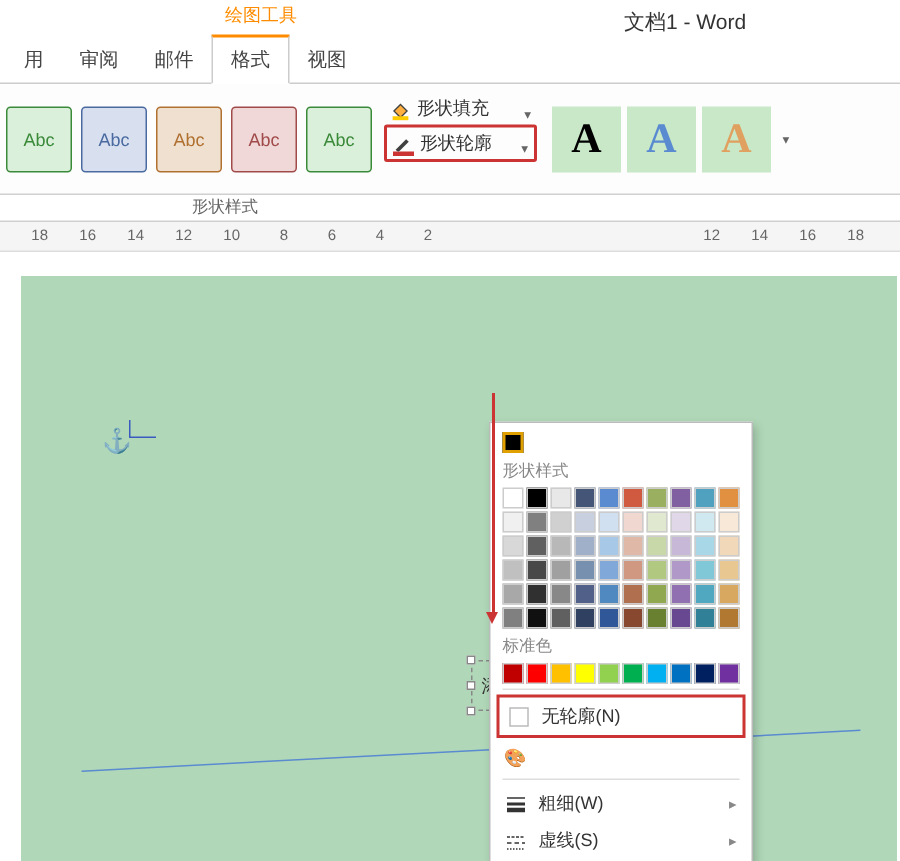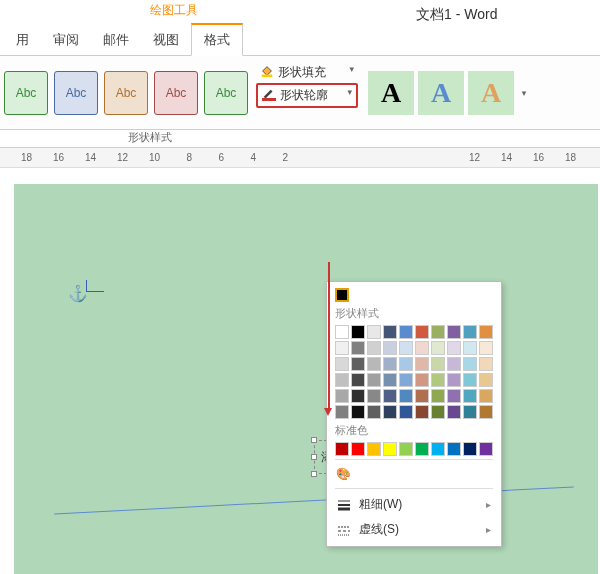--- a/index.html
+++ b/index.html
@@ -12,21 +12,21 @@
 .tab.active{border:1px solid #ccc;border-bottom:1px solid #fff;border-top:2px solid #ff8c00;margin-bottom:-1px;background:#fff}
 .ribbon{height:74px;border-bottom:1px solid #d0d0d0;display:flex;background:#fdfdfd}
 .shape-styles{display:flex;align-items:center;padding:8px 4px;gap:6px}
 .swatch{width:44px;height:44px;border-radius:3px;display:flex;align-items:center;justify-content:center;font-size:12px;border:1px solid}
 .sw1{background:#daf0da;color:#3a8a3a;border-color:#3a8a3a}
 .sw2{background:#d8e0f0;color:#4a6aa0;border-color:#4a6aa0}
 .sw3{background:#f0e0d0;color:#b07030;border-color:#b07030}
 .sw4{background:#f0d8d8;color:#a04a4a;border-color:#a04a4a}
 .sw5{background:#daf0da;color:#3a8a3a;border-color:#3a8a3a}
 .fill-outline{width:110px;padding:6px 4px}
-.fo-item{display:flex;align-items:flex-start;gap:4px;padding:2px 4px;font-size:12px;cursor:pointer}
+.fo-item{display:flex;align-items:flex-end;gap:4px;padding:2px 4px;font-size:12px;cursor:pointer}
 .fo-item .drop{margin-left:auto;font-size:9px;color:#666}
 .outline-hl{border:2px solid #c33;border-radius:2px}
 .paint-icon{width:14px;height:14px;display:inline-block}
 .pen-icon{width:14px;height:14px;display:inline-block;border-bottom:3px solid #c33}
 .wordart{display:flex;align-items:center;padding:8px 6px;gap:4px}
 .wa{width:46px;height:44px;display:flex;align-items:center;justify-content:center;font-size:28px;font-weight:bold;font-family:Georgia,serif}
 .wa1{color:#000;background:#c8e8c8}
 .wa2{color:#5a8ad0;background:#c8e8c8}
 .wa3{color:#e0a060;background:#c8e8c8}
 .wa-drop{width:12px;display:flex;align-items:center;justify-content:center;font-size:9px;color:#666}
@@ -72,22 +72,22 @@
 
 <div class="titlebar">
   <span class="tool-ctx">绘图工具</span>
   <span class="doc-title">文档1 - Word</span>
 </div>
 
 <div class="tabs">
   <div class="tab">用</div>
   <div class="tab">审阅</div>
   <div class="tab">邮件</div>
+  <div class="tab active">格式</div>
   <div class="tab">视图</div>
-  <div class="tab active">格式</div>
 </div>
 
 <div class="ribbon">
   <div class="shape-styles">
     <div class="swatch sw1">Abc</div>
     <div class="swatch sw2">Abc</div>
     <div class="swatch sw3">Abc</div>
     <div class="swatch sw4">Abc</div>
     <div class="swatch sw5">Abc</div>
   </div>
@@ -249,20 +249,28 @@
         <div class="c" style="background: rgb(255, 192, 0); width: 14px; height: 14px; border: 1px solid rgb(204, 204, 204);"></div>
         <div class="c" style="background: rgb(255, 255, 0); width: 14px; height: 14px; border: 1px solid rgb(204, 204, 204);"></div>
         <div class="c" style="background: rgb(146, 208, 80); width: 14px; height: 14px; border: 1px solid rgb(204, 204, 204);"></div>
         <div class="c" style="background: rgb(0, 176, 80); width: 14px; height: 14px; border: 1px solid rgb(204, 204, 204);"></div>
         <div class="c" style="background: rgb(0, 176, 240); width: 14px; height: 14px; border: 1px solid rgb(204, 204, 204);"></div>
         <div class="c" style="background: rgb(0, 112, 192); width: 14px; height: 14px; border: 1px solid rgb(204, 204, 204);"></div>
         <div class="c" style="background: rgb(0, 32, 96); width: 14px; height: 14px; border: 1px solid rgb(204, 204, 204);"></div>
         <div class="c" style="background: rgb(112, 48, 160); width: 14px; height: 14px; border: 1px solid rgb(204, 204, 204);"></div>
       </div>
     <div class="sep"></div>
+    <div class="menu-item no-outline-hl">
+      <span class="mi-ico">
+          <svg width="14" height="14">
+            <rect x="1" y="1" width="12" height="12" fill="none" stroke="#bbb"></rect>
+          </svg>
+        </span>
+      <span>无轮廓(N)</span>
+    </div>
     <div class="menu-item">
       <span class="mi-ico">🎨</span>
     </div>
     <div class="sep"></div>
     <div class="menu-item">
       <span class="mi-ico">
           <svg width="14" height="14">
             <line x1="1" y1="3" x2="13" y2="3" stroke="#333" stroke-width="1"></line>
             <line x1="1" y1="7" x2="13" y2="7" stroke="#333" stroke-width="2"></line>
             <line x1="1" y1="11" x2="13" y2="11" stroke="#333" stroke-width="3"></line>

